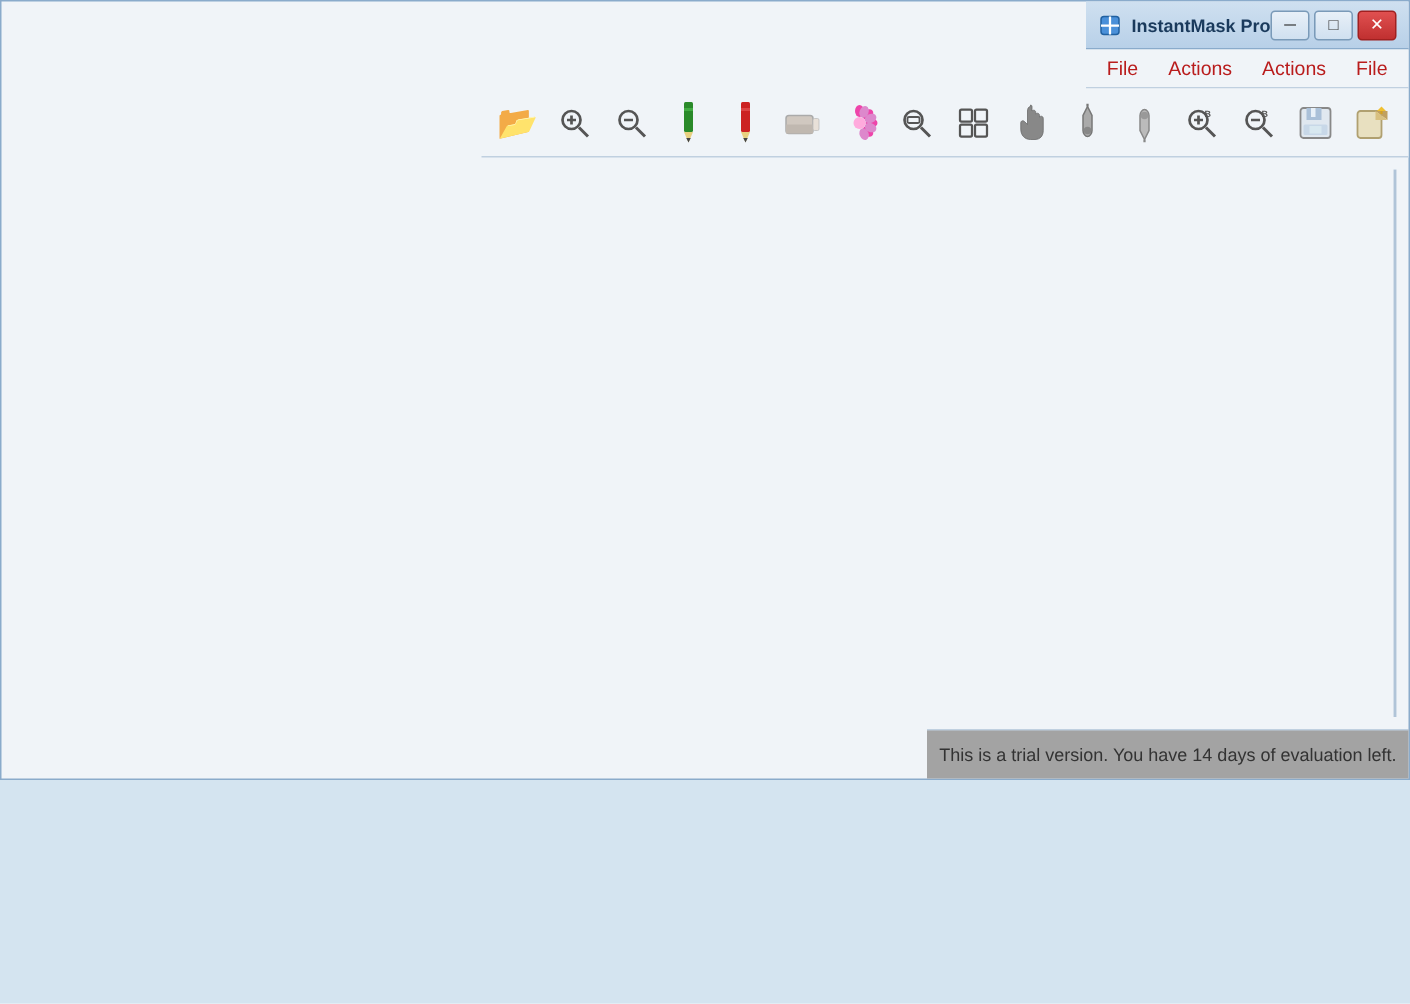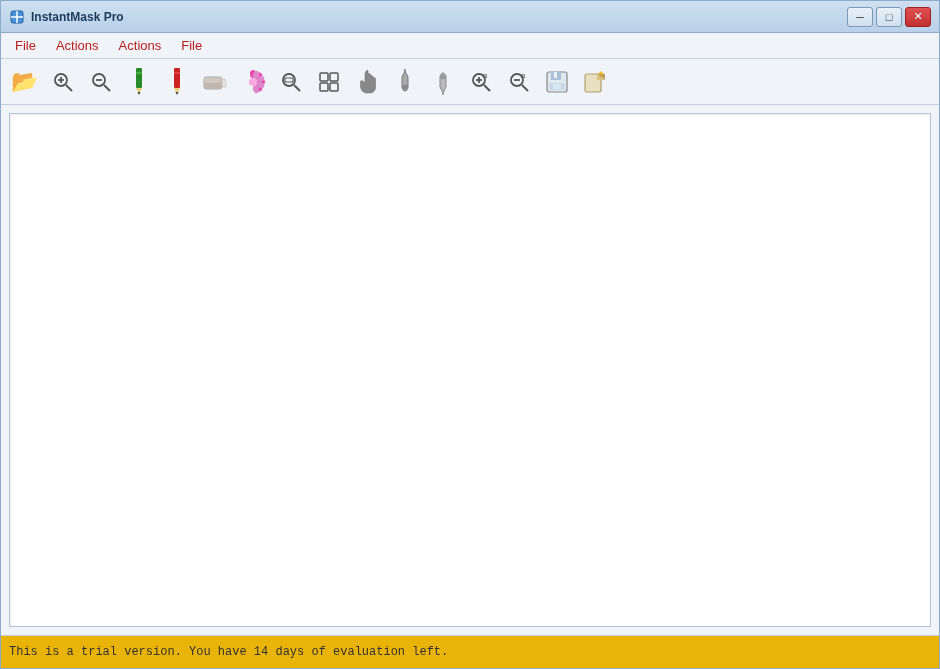--- a/index.html
+++ b/index.html
@@ -8,25 +8,26 @@
       width: 940px;
       height: 669px;
       background: #d4e4f0;
       font-family: 'Segoe UI', Tahoma, sans-serif;
       font-size: 13px;
       overflow: hidden;
     }
 
     .window {
       width: 940px;
-      height: 669px;
+      height: 520px;
       background: #f0f4f8;
       border: 1px solid #8aabcb;
       display: flex;
       flex-direction: column;
+      align-items: flex-end;
     }
 
     
     .title-bar {
       background: linear-gradient(to bottom, #cfe0f0 0%, #b8d0e8 100%);
       height: 32px;
       display: flex;
       align-items: center;
       justify-content: space-between;
       padding: 0 8px;
@@ -139,27 +140,26 @@
     .canvas-area {
       flex: 1;
       background: white;
       border: 1px solid #b0c4d8;
       box-shadow: inset 1px 1px 3px rgba(0,0,0,0.08);
     }
 
     
     .status-bar {
       height: 24px;
-      background: #eab308;
+      background: #a3a3a3;
       border-top: 1px solid #c0d0e0;
       display: flex;
       align-items: center;
       padding: 16px 8px;
       flex-shrink: 0;
-      font-family: Liberation Mono, monospace;
     }
 
     .status-text {
       color: #333;
       font-size: 12px;
     }
   </style>
 </head>
 <body>
 

